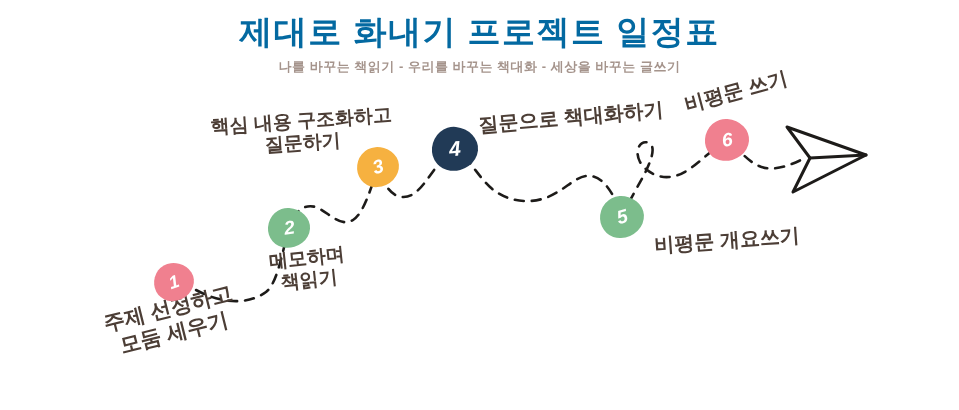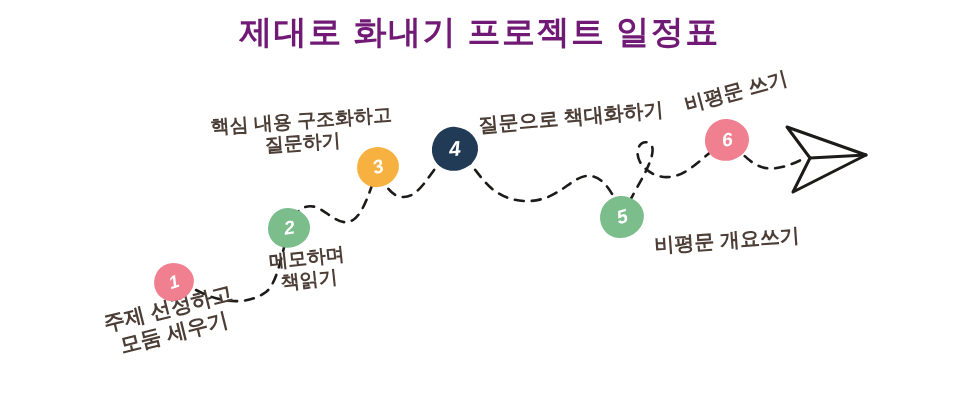--- a/index.html
+++ b/index.html
@@ -2,21 +2,21 @@
 <html><head>
 <meta charset="utf-8">
 <style>
   html,body { margin:0; padding:0; background:#fff; }
   .canvas {
     position:relative; width:959px; height:410px; background:#ffffff;
     overflow:hidden; font-family:"Liberation Sans", sans-serif;
   }
   .title {
     position:absolute; top:10px; left:0; width:100%; text-align:center;
-    font-size:33px; font-weight:800; letter-spacing:1.5px; color:#701a75;
+    font-size:33px; font-weight:800; letter-spacing:1.5px; color:#0369a1;
   }
   .subtitle {
     position:absolute; top:58px; left:0; width:100%; text-align:center;
     font-size:13px; font-weight:700; letter-spacing:0.5px; color:#a5948c;
   }
   .route-svg { position:absolute; left:0; top:0; z-index:1; }
   .step {
     position:absolute; z-index:3; display:flex; align-items:center; justify-content:center;
     color:#ffffff; font-weight:800; font-style:italic;
     border-radius:47% 53% 55% 45% / 52% 48% 52% 48%;
@@ -39,20 +39,21 @@
   .l4 { left:477px; top:106px; width:188px; transform:rotate(-5deg);  }
   .l5 { left:649px; top:229px; width:156px; transform:rotate(-4deg);  }
   .l6 { left:682px; top:80px;  width:108px; transform:rotate(-15deg); }
 </style>
 </head>
 <body>
 
 <div class="canvas">
 
   <div class="title">제대로 화내기 프로젝트 일정표</div>
+  <div class="subtitle">나를 바꾸는 책읽기 - 우리를 바꾸는 책대화 - 세상을 바꾸는 글쓰기</div>
 
   <svg class="route-svg" width="959" height="410" viewBox="0 0 959 410">
     <path d="M 196 290
          C 222 304, 248 305, 266 292
          C 278 283, 283 248, 289 228
          C 295 208, 308 202, 320 209
          C 332 216, 342 227, 353 220
          C 364 213, 371 188, 378 167
          C 383 184, 391 196, 402 197
          C 413 198, 421 188, 429 177

